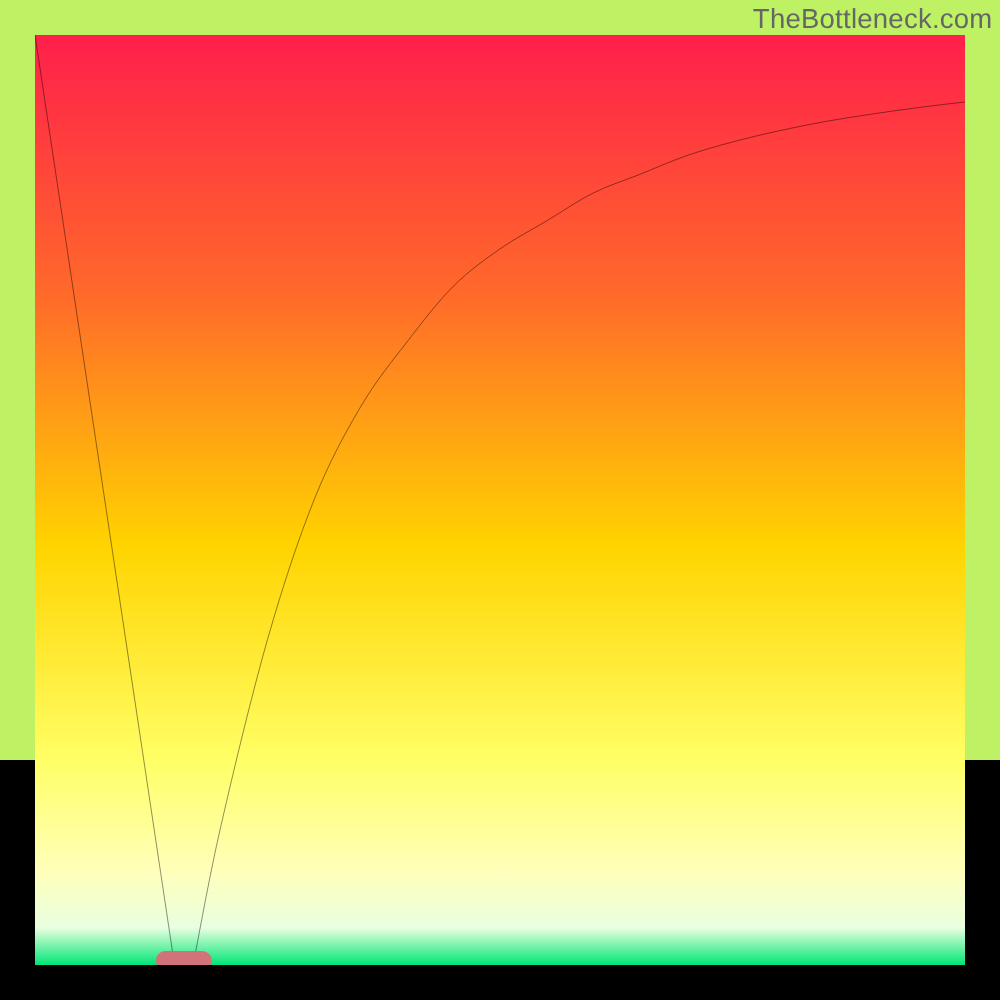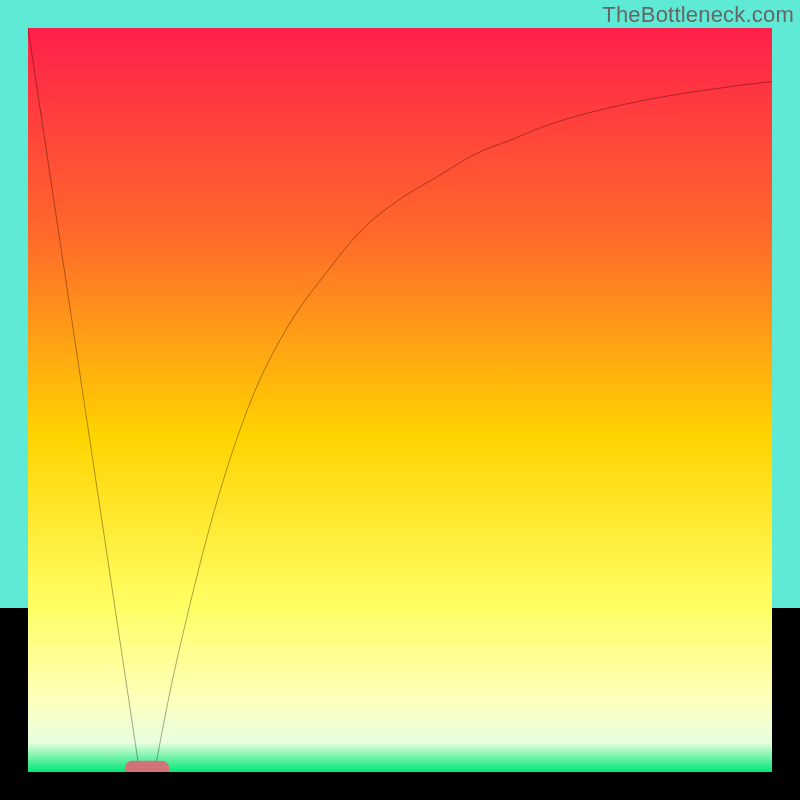--- a/index.html
+++ b/index.html
@@ -8,21 +8,21 @@
     width: 800px;
     height: 800px;
     overflow: hidden;
     font-family: Arial, Helvetica, sans-serif;
     background: #000;
   }
   .frame {
     position: relative;
     width: 800px;
     height: 608px;
-    background: #5eead4;
+    background: #bef264;
   }
   .watermark {
     position: absolute;
     top: 2px;
     right: 6px;
     color: #666;
     font-size: 22px;
     font-weight: 500;
     letter-spacing: 0.2px;
     z-index: 10;

